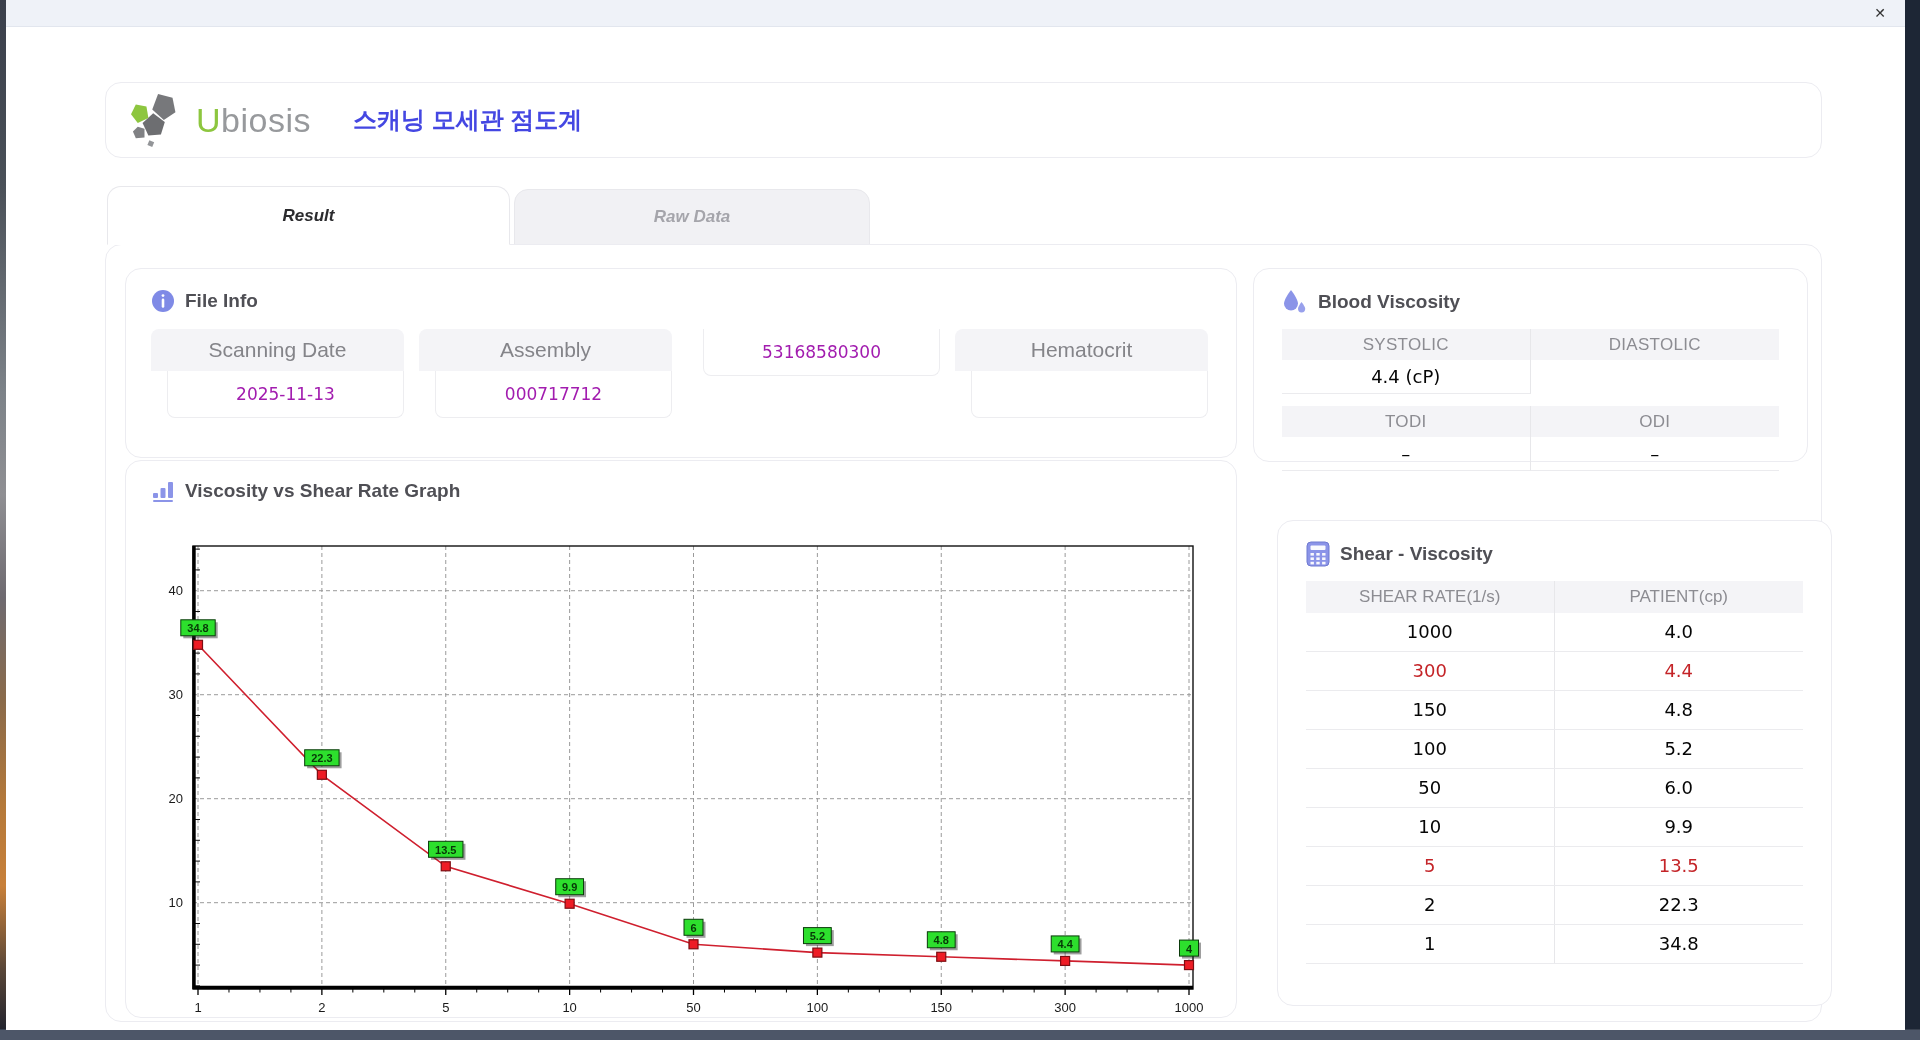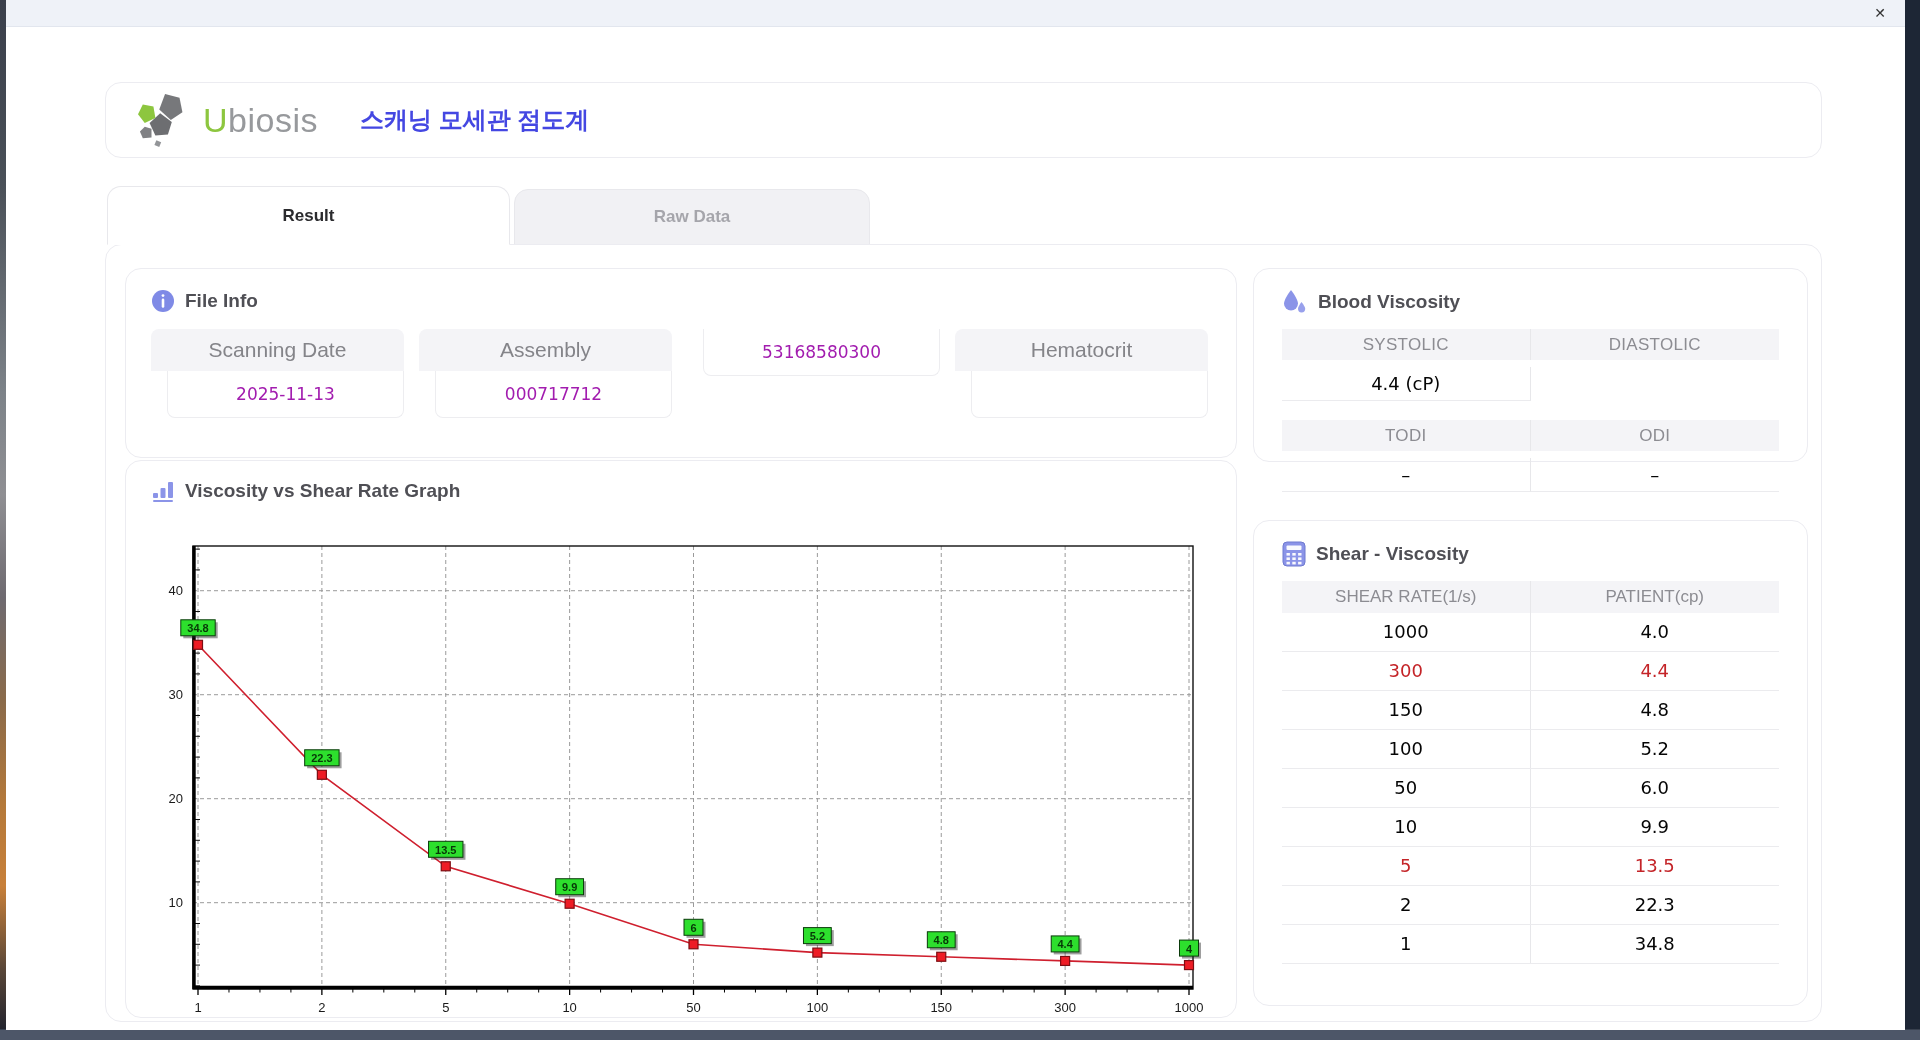--- a/index.html
+++ b/index.html
@@ -10,50 +10,50 @@
     background:linear-gradient(180deg,#3a3f4b 0%,#4a5058 18%,#7c8288 38%,#8f8f93 48%,
     #6e6a70 58%,#8a6a4a 68%,#b4793a 78%,#c8803a 86%,#5a4738 94%,#23242e 100%);}
   .os-right-bar{position:absolute;right:0;top:0;width:15px;height:1030px;background:#1d2635;}
   .os-bottom-bar{position:absolute;left:0;bottom:0;width:1920px;height:10px;background:#4d5668;border-top:1px solid #39414f;}
   .window{position:absolute;left:6px;top:0;width:1899px;height:1030px;background:#ffffff;}
   .titlebar{position:absolute;left:0;top:0;width:100%;height:26px;background:#eff2f8;border-bottom:1px solid #e2e6ee;}
   .close-btn{position:absolute;right:14px;top:3px;width:22px;height:20px;line-height:20px;text-align:center;
              font-size:14px;color:#333;cursor:pointer;}
   
   .card{position:absolute;background:#fff;border:1px solid #ececf1;border-radius:16px;box-sizing:border-box;}
-  .header-card{left:105px;top:82px;width:1717px;height:76px;display:flex;align-items:center;padding-left:29px;}
+  .header-card{left:105px;top:82px;width:1717px;height:76px;display:flex;align-items:center;padding-left:22px;}
   .logo-wrap{display:flex;align-items:center;}
   .logo-text{font-size:34px;letter-spacing:.5px;margin-left:6px;font-weight:500;}
   .logo-u{color:#8dc63f;}
   .logo-rest{color:#97999c;}
   .app-title{margin-left:42px;font-size:24px;font-weight:700;color:#4447e2;}
   
   .tab{position:absolute;box-sizing:border-box;border:1px solid #e8e8ec;border-radius:14px 14px 0 0;
-       display:flex;align-items:center;justify-content:center;font-size:17px;font-weight:600;cursor:pointer;}
+       display:flex;align-items:center;justify-content:center;font-size:17px;font-weight:600;cursor:pointer;font-style:italic;}
   .tab-active{left:107px;top:186px;width:403px;height:59px;background:#fff;border-bottom:1px solid #fff;color:#2b2b2e;z-index:3;}
   .tab-inactive{left:514px;top:189px;width:356px;height:56px;background:#f1f1f4;color:#a5a5ab;z-index:0;}
   .content-card{left:105px;top:244px;width:1717px;height:778px;z-index:1;}
   
   .section-title{display:flex;align-items:center;gap:10px;font-size:19px;font-weight:700;color:#4f4f55;}
   .icon-badge{display:inline-flex;align-items:center;justify-content:center;}
   
   .fileinfo-card{left:125px;top:268px;width:1112px;height:190px;padding:20px 25px;}
   .fi-fields{display:flex;gap:15px;margin-top:16px;}
   .fi-field{width:253px;box-sizing:border-box;}
   .fi-label{height:42px;line-height:42px;text-align:center;background:#f4f4f7;border-radius:8px 8px 0 0;
             color:#848489;font-size:21px;}
   .fi-value{height:46px;line-height:46px;text-align:center;background:#fff;border:1px solid #ededf0;border-top:none;
             border-radius:0 0 8px 8px;color:#a21caf;font-size:17px;font-family:"DejaVu Sans",sans-serif;margin-left:16px;}
   
   .graph-card{left:125px;top:460px;width:1112px;height:558px;padding:18px 25px;}
   .chart-svg{position:absolute;left:5px;top:79px;}
   
   .blood-card{left:1253px;top:268px;width:555px;height:194px;padding:20px 28px;}
   .mini-table{margin-top:14px;}
-  .mt-row{display:grid;grid-template-columns:1fr 1fr;margin-top:7px;}
+  .mt-row{display:grid;grid-template-columns:1fr 1fr;}
   .mt-head{background:#f4f4f7;height:31px;line-height:31px;color:#8c8c92;font-size:17px;text-align:center;letter-spacing:.3px;}
   .mt-val{height:33px;line-height:33px;font-size:18px;color:#050505;text-align:center;border-bottom:1px solid #ebebee;
           font-family:"DejaVu Sans",sans-serif;}
   .mt-div{border-right:1px solid #e7e7ea;}
   .mt-gap{height:12px;}
   .shear-card{left:1253px;top:520px;width:555px;height:486px;padding:20px 28px;}
   .sh-table{margin-top:14px;}
   .sh-head{display:grid;grid-template-columns:1fr 1fr;background:#f4f4f7;height:32px;line-height:32px;
            color:#8c8c92;font-size:17px;text-align:center;}
   .sh-row{display:grid;grid-template-columns:1fr 1fr;height:38px;line-height:38px;font-size:18px;color:#050505;
@@ -282,21 +282,21 @@
           <div class="mt-head mt-div">TODI</div>
           <div class="mt-head">ODI</div>
         </div>
         <div class="mt-row">
           <div class="mt-val mt-div">–</div>
           <div class="mt-val">–</div>
         </div>
       </div>
   </div>
 
-  <div class="card shear-card" style="z-index:2;">
+  <div class="card shear-card" style="z-index:2;margin-left:24px;">
     <div class="section-title">
       <span class="icon-badge">
         <svg width="24" height="26" viewBox="0 0 24 26">
           <rect x="1" y="1" width="22" height="24" rx="4" fill="#8b94e8" stroke="#6f7ad0" stroke-width="1"></rect>
           <rect x="4.5" y="4.5" width="15" height="4.5" rx="1" fill="#fff" opacity="0.95"></rect>
           <g fill="#fff" opacity="0.95">
             <rect x="4.5" y="12" width="3.4" height="2.6"></rect>
               <rect x="10.3" y="12" width="3.4" height="2.6"></rect>
               <rect x="16.1" y="12" width="3.4" height="2.6"></rect>
             <rect x="4.5" y="16.4" width="3.4" height="2.6"></rect>

